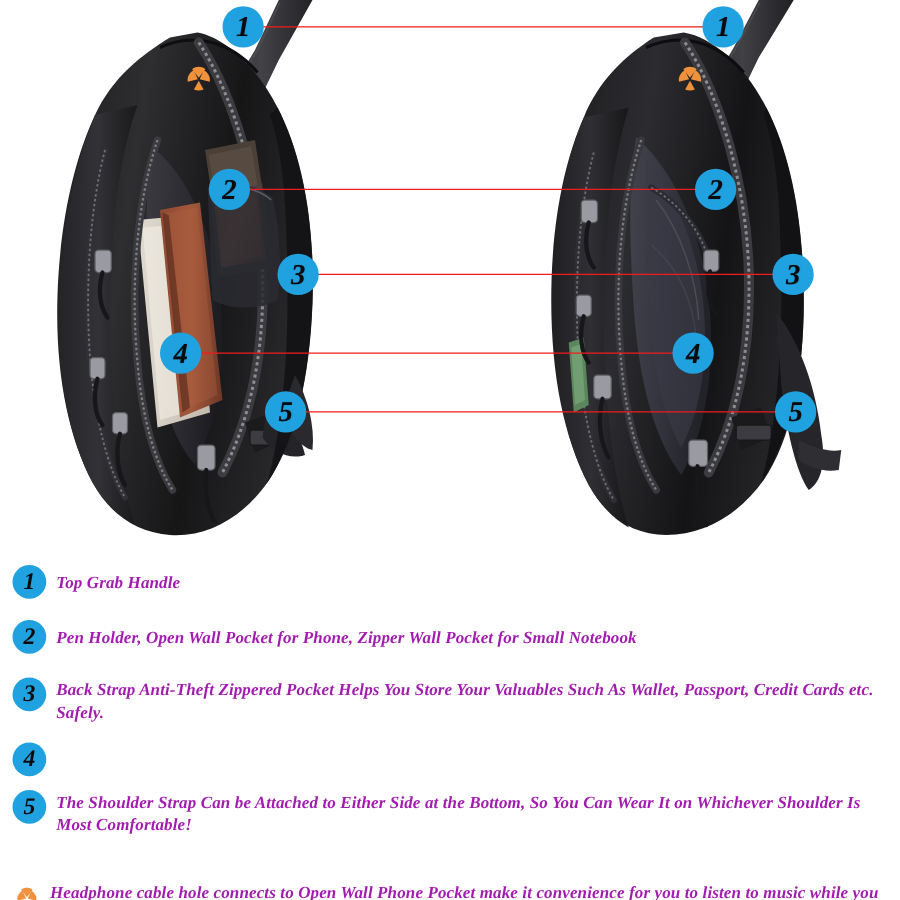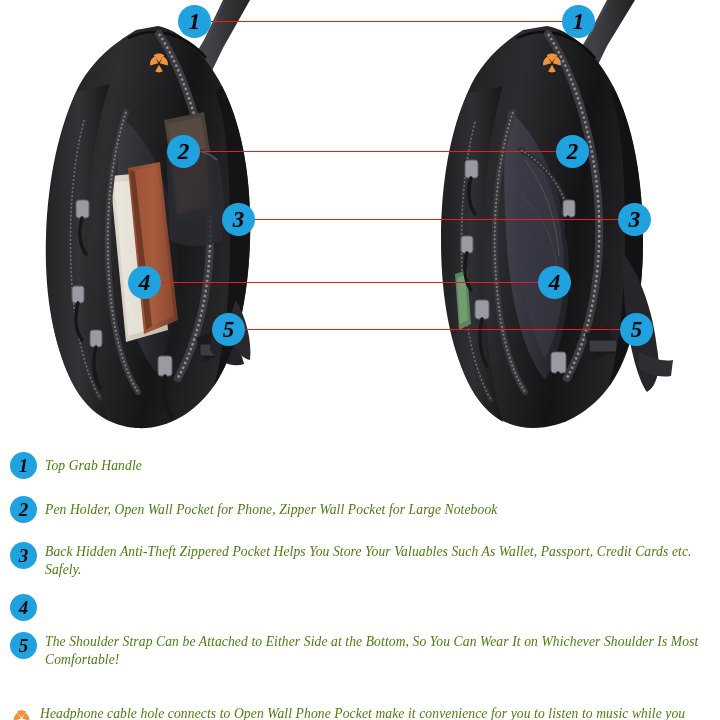--- a/index.html
+++ b/index.html
@@ -64,23 +64,23 @@
     font-weight:bold; font-style:italic; font-size:19px; line-height:1;
     margin-right:8px;
   }
   .legend-icon {
     flex:0 0 auto;
     width:22px; height:24px;
     margin-right:8px; margin-top:2px;
     display:flex; align-items:center; justify-content:center;
   }
   .legend-text {
-    font-weight:normal; font-style:italic;
+    font-weight:bold; font-style:italic;
     font-size:13.6px; line-height:1.33;
-    color:#4d7c0f;
+    color:#a21caf;
     letter-spacing:.1px;
     padding-top:5px;
   }
   .legend-text.two-line { padding-top:1px; }
 </style>
 </head>
 <body>
 
 <div id="product-stage">
 
@@ -345,26 +345,26 @@
 
 <div id="legend">
 
   <div class="legend-row" style="left:10px; top:20px; width:690px;">
     <div class="legend-badge">1</div>
     <div class="legend-text">Top Grab Handle</div>
   </div>
 
   <div class="legend-row" style="left:10px; top:64px; width:690px;">
     <div class="legend-badge">2</div>
-    <div class="legend-text">Pen Holder, Open Wall Pocket for Phone, Zipper Wall Pocket for Large Notebook</div>
+    <div class="legend-text">Pen Holder, Open Wall Pocket for Phone, Zipper Wall Pocket for Small Notebook</div>
   </div>
 
   <div class="legend-row" style="left:10px; top:110px; width:690px;">
     <div class="legend-badge">3</div>
-    <div class="legend-text two-line">Back Hidden Anti-Theft Zippered Pocket Helps You Store Your Valuables Such As Wallet, Passport, Credit Cards etc. Safely.</div>
+    <div class="legend-text two-line">Back Strap Anti-Theft Zippered Pocket Helps You Store Your Valuables Such As Wallet, Passport, Credit Cards etc. Safely.</div>
   </div>
 
   <div class="legend-row" style="left:10px; top:162px; width:690px;">
     <div class="legend-badge">4</div>
   </div>
 
   <div class="legend-row" style="left:10px; top:200px; width:700px;">
     <div class="legend-badge">5</div>
     <div class="legend-text two-line">The Shoulder Strap Can be Attached to Either Side at the Bottom, So You Can Wear It on Whichever Shoulder Is Most Comfortable!</div>
   </div>

